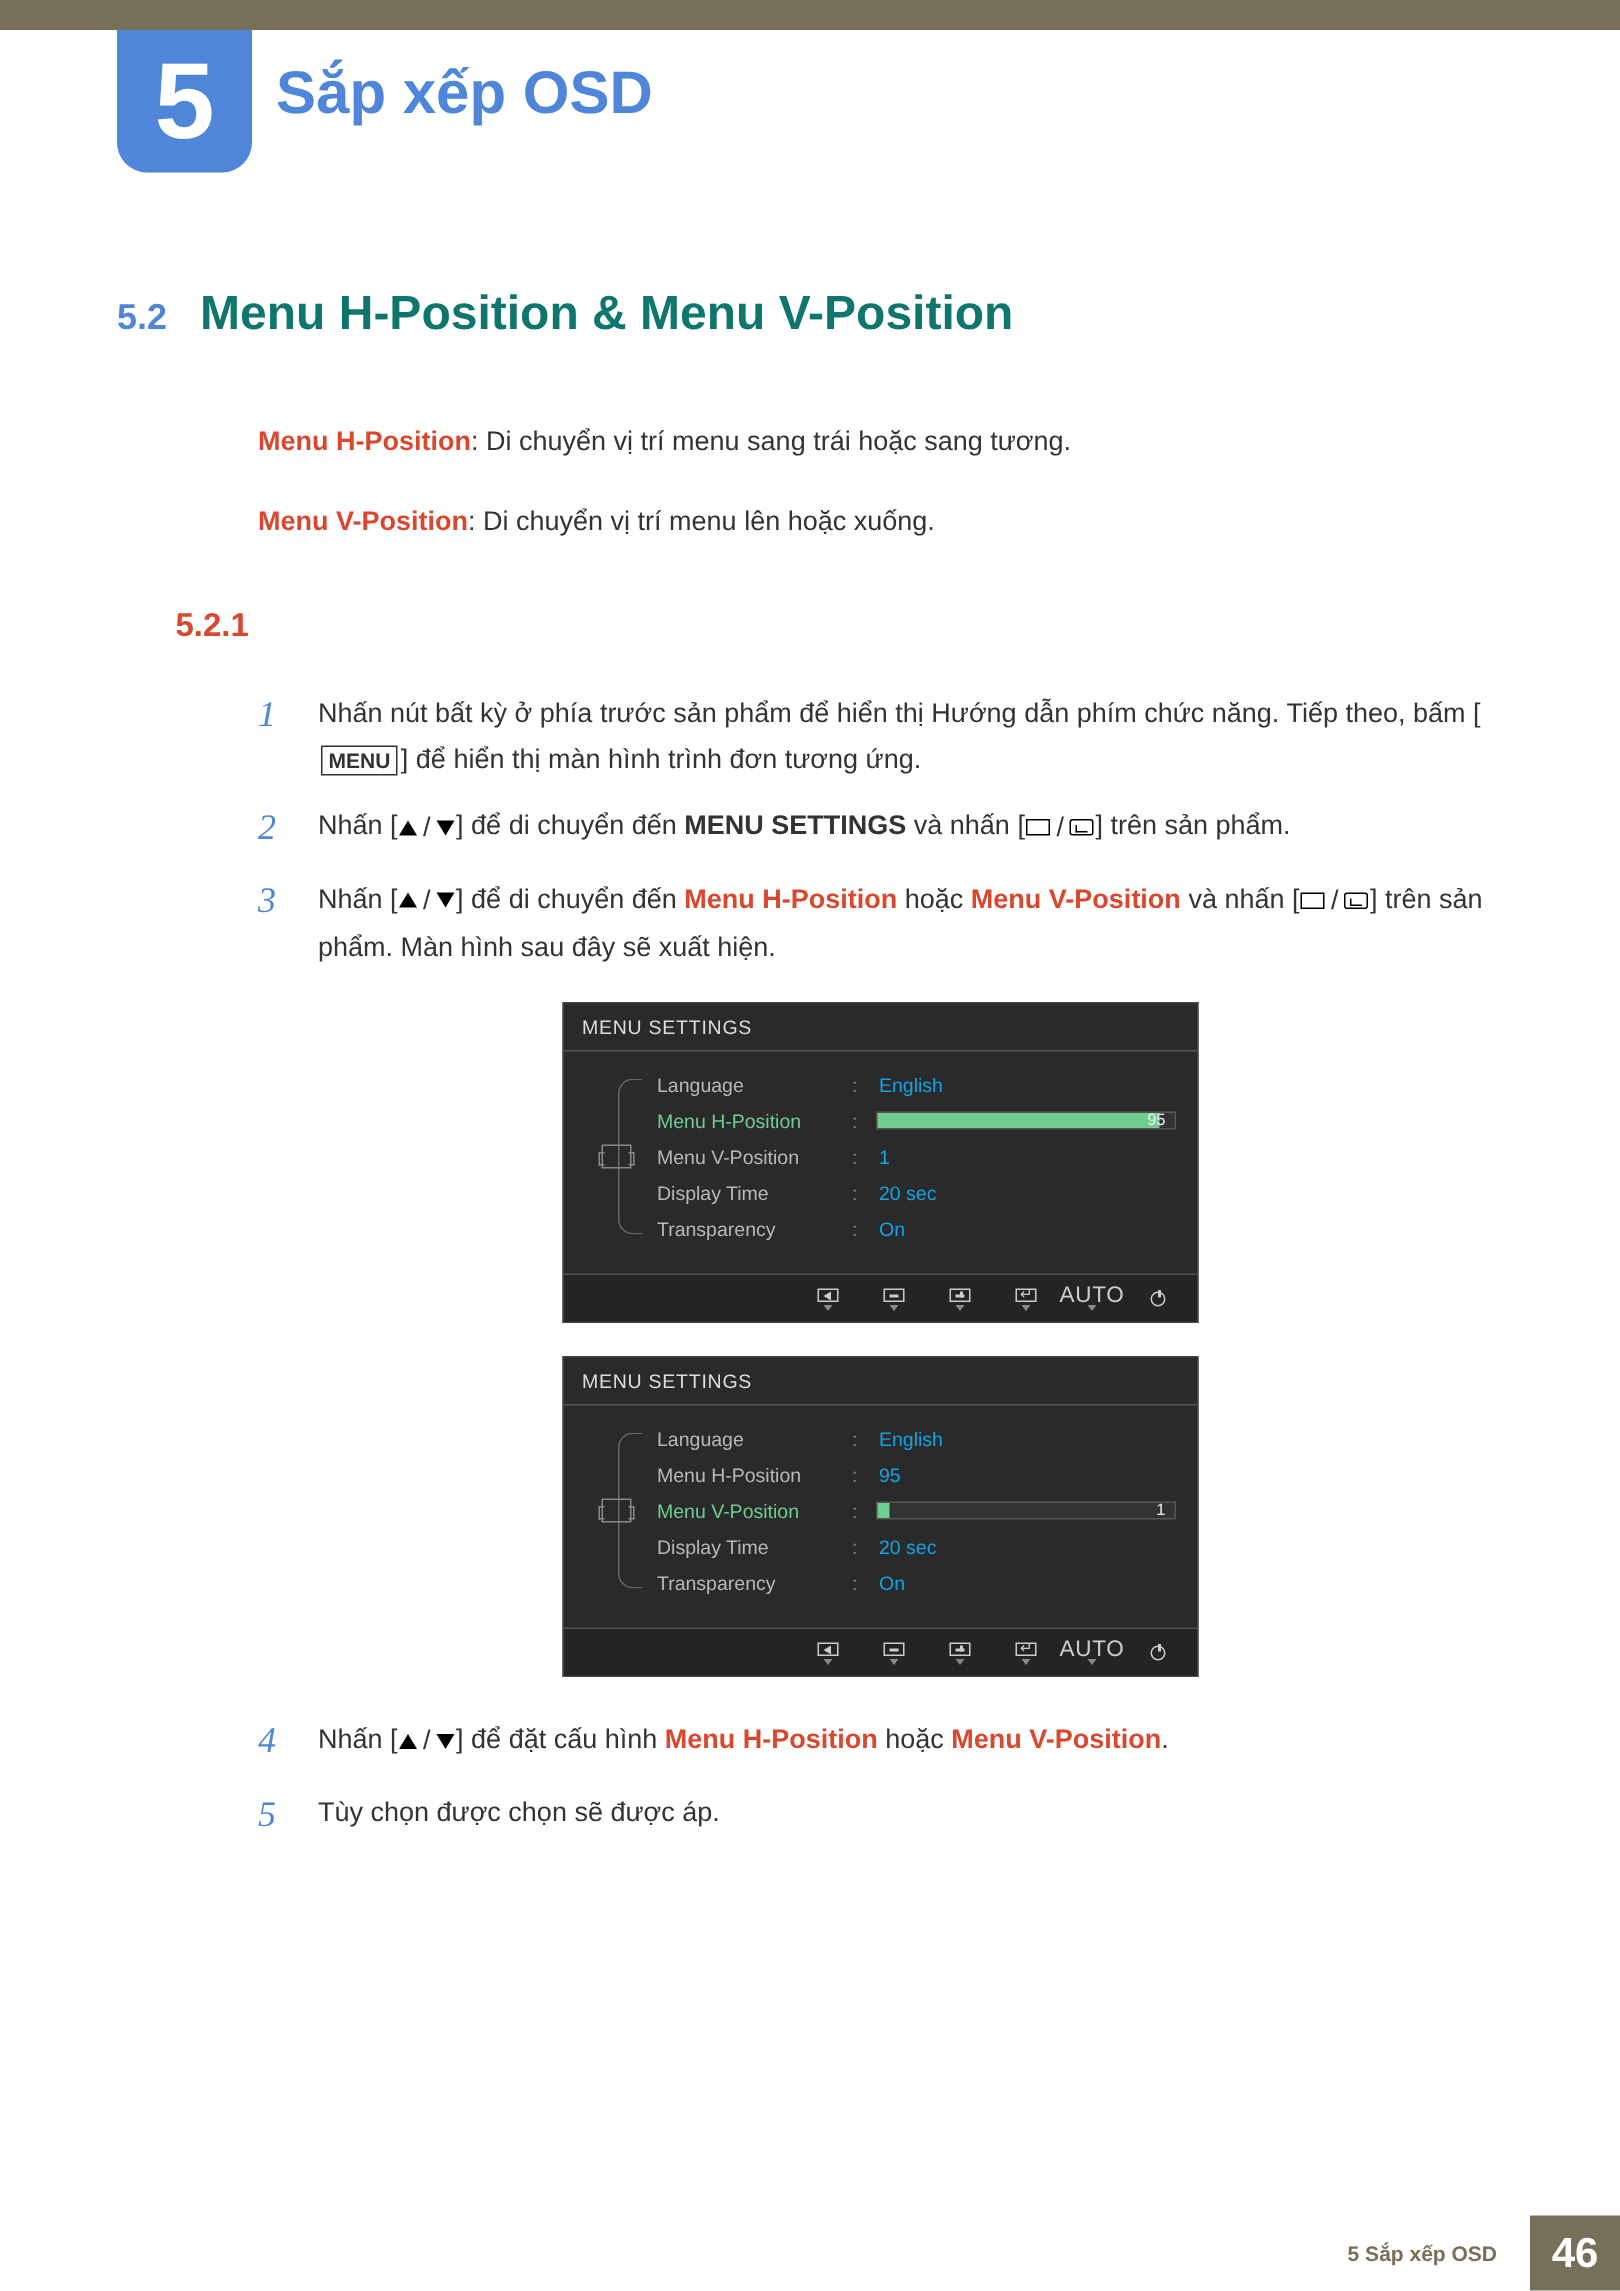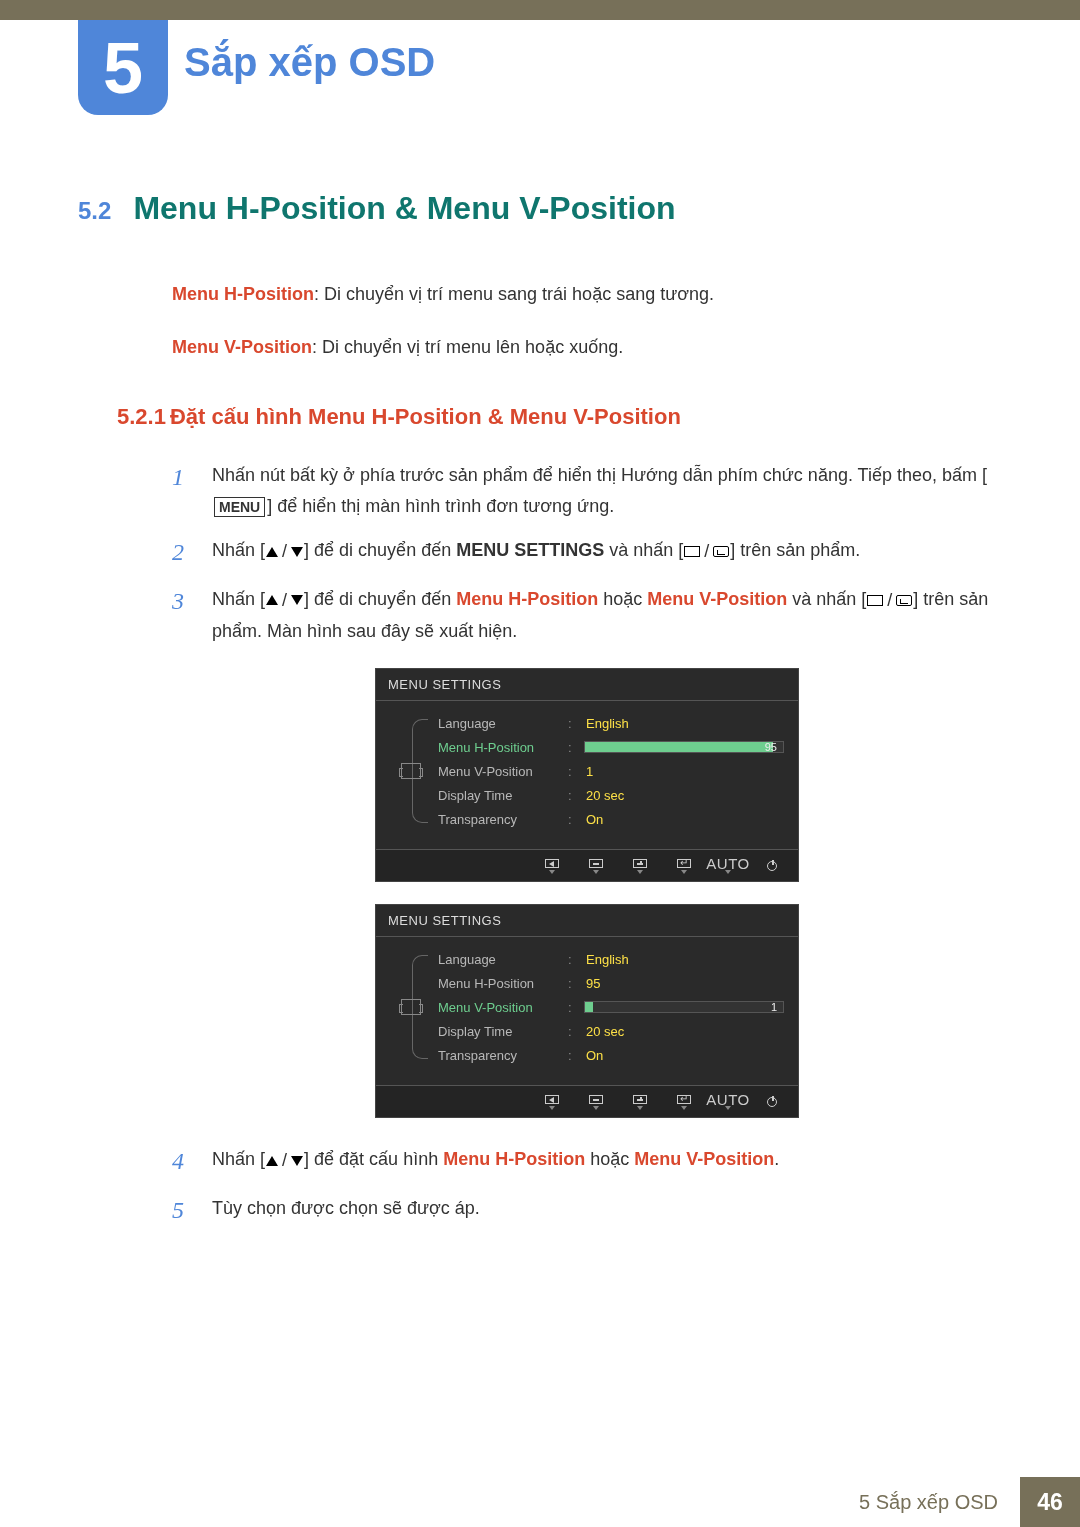--- a/index.html
+++ b/index.html
@@ -120,21 +120,21 @@
   .osd-value { flex: 1; display: flex; align-items: center; }
   .osd-row.sel .osd-label { color: #6ece8f; }
   .slider {
     flex: 1; height: 12px; border: 1px solid #555; background: #333;
     position: relative; display: flex; align-items: center;
   }
   .slider .fill { height: 100%; background: #6ece8f; }
   .slider .num {
     position: absolute; right: 6px; font-size: 11px; color: #eee;
   }
-  .osd-value .plain { color: #fde047; padding-left: 2px; }
+  .osd-value .plain { color: #0ea5e9; padding-left: 2px; }
   .osd-footer {
     height: 32px; border-top: 1px solid #555; background: #242424;
     display: flex; justify-content: flex-end; align-items: center;
     gap: 24px; padding: 0 16px;
   }
   .fi {
     width: 20px; display: flex; flex-direction: column; align-items: center;
     color: #999; font-size: 10px; gap: 1px;
   }
   .fi .fi-top { display: flex; align-items: center; justify-content: center; height: 12px; }
@@ -151,26 +151,26 @@
     width: 10px; height: 10px; border: 1.5px solid #ccc; border-radius: 50%;
     position: relative;
   }
   .fi-power::after { content:""; position:absolute; left:4px; top:-2px; width:1.5px; height:5px; background:#ccc; }
   .fi-arrow-l { width:14px; height:9px; border:1px solid #ccc; position:relative; }
   .fi-arrow-l::after { content:""; position:absolute; left:3px; top:1px;
     width:0; height:0; border-top:3px solid transparent; border-bottom:3px solid transparent; border-right:5px solid #ccc; }
   .footer { position: absolute; bottom: 0; left: 0; right: 0; height: 50px; display: flex; justify-content: flex-end; align-items: stretch; }
   .footer-left {
     flex: 0 0 auto; height: 50px; padding: 0 22px;
-    display: flex; align-items: center; color: #777059; font-weight: normal; font-size: 20px;
+    display: flex; align-items: center; color: #777059; font-weight: bold; font-size: 14px;
   }
   .footer-right {
     width: 60px; height: 50px; background: #777059; color:#fff;
     display:flex; align-items:center; justify-content:center;
-    font-size: 23px; font-weight: bold;
+    font-size: 28px; font-weight: bold;
   }
 </style>
 </head>
 <body>
 
 <div class="top-bar"></div>
 
 <div class="chapter-badge">5</div>
 <div class="chapter-title">Sắp xếp OSD</div>
 
@@ -185,21 +185,20 @@
     <div class="desc-line">
       <span class="desc-term">Menu H-Position</span><span>: Di chuyển vị trí menu sang trái hoặc sang tương.</span>
     </div>
     <div class="desc-line">
       <span class="desc-term">Menu V-Position</span><span>: Di chuyển vị trí menu lên hoặc xuống.</span>
     </div>
   </div>
 
   <div class="subsection-row">
     <div class="subsection-num">5.2.1</div>
-    <div class="subsection-title">Đặt cấu hình Menu H-Position &amp; Menu V-Position</div>
   </div>
 
   <div class="steps">
 
     <div class="step">
       <div class="step-num">1</div>
       <div class="step-text">
         <span>Nhấn nút bất kỳ ở phía trước sản phẩm để hiển thị Hướng dẫn phím chức năng. Tiếp theo, bấm [</span><span class="menu-label">MENU</span><span>] để hiển thị màn hình trình đơn tương ứng.</span>
       </div>
     </div>

